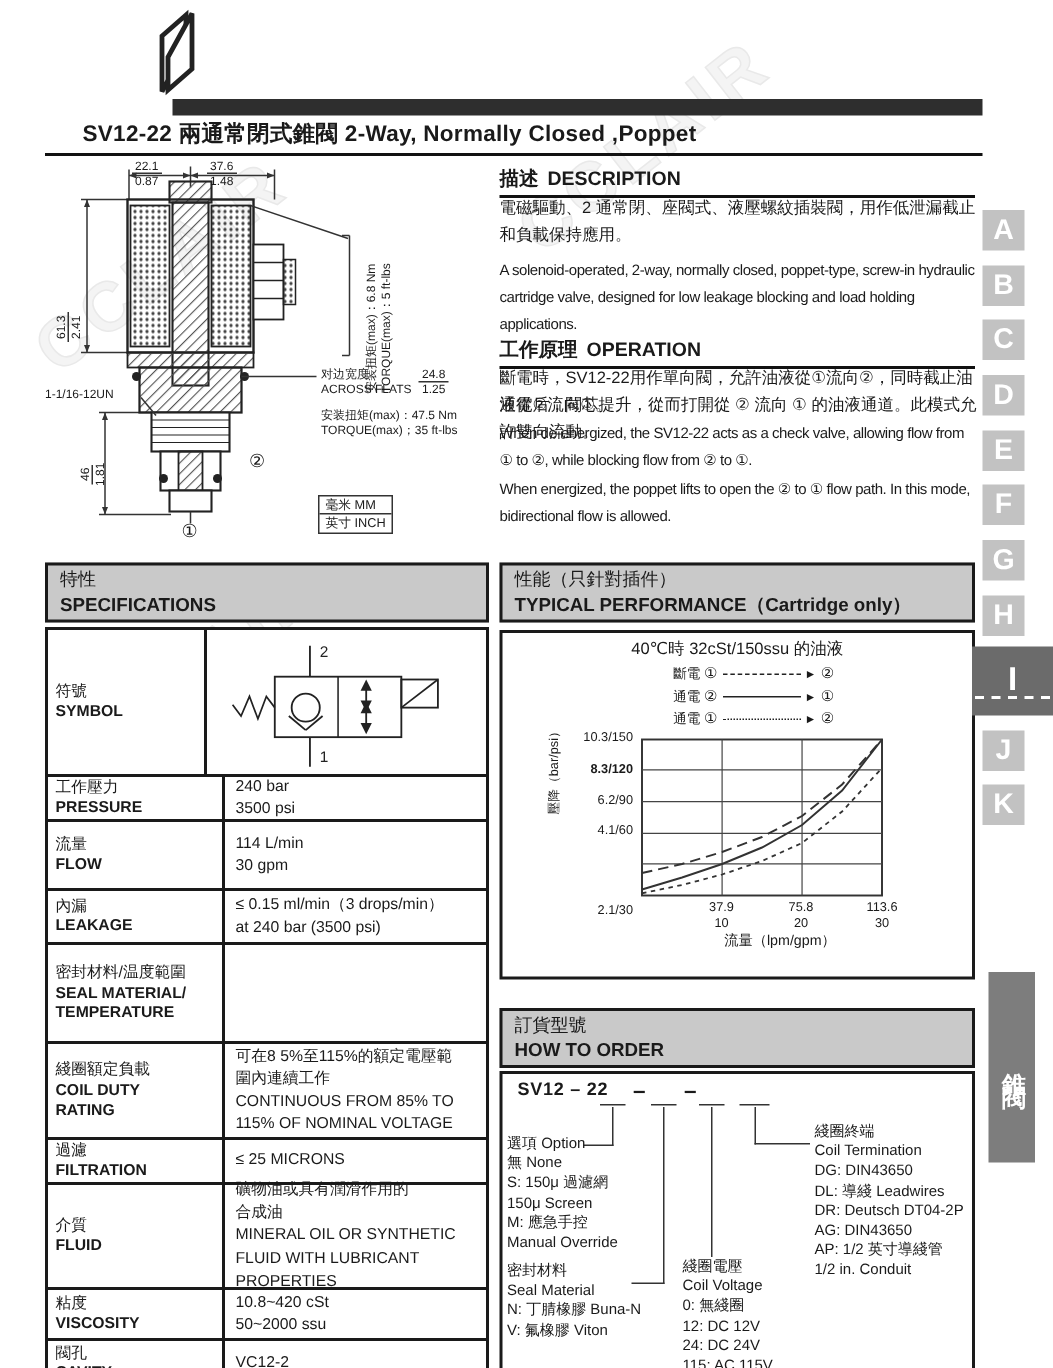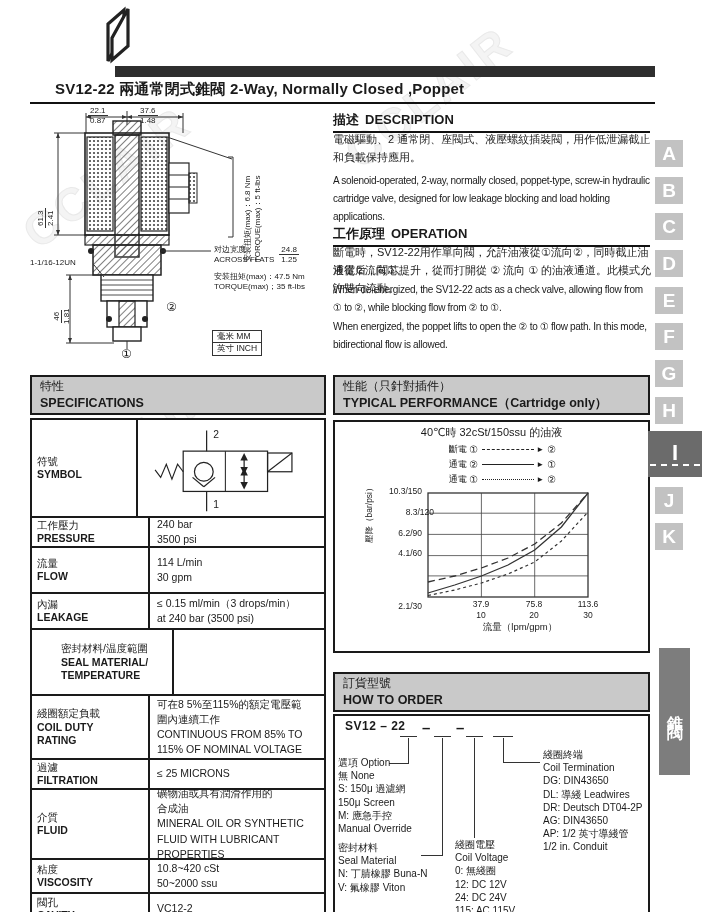--- a/index.html
+++ b/index.html
@@ -269,21 +269,21 @@
 30 gpm</div>
     </div>
     <div class="srow" style="height:36px;">
       <div class="scell-l">
           <span class="zh">內漏</span>
           <span class="en">LEAKAGE</span>
         </div>
       <div class="scell-v ml">≤ 0.15 ml/min（3 drops/min）
 at 240 bar (3500 psi)</div>
     </div>
-    <div class="srow" style="height:66px;padding-left:24px;">
+    <div class="srow" style="height:66px;">
       <div class="scell-l">
           <span class="zh">密封材料/温度範圍</span>
           <span class="en">SEAL MATERIAL/
 TEMPERATURE</span>
         </div>
     </div>
     <div class="srow" style="height:64px;">
       <div class="scell-l">
           <span class="zh">綫圈額定負載</span>
           <span class="en">COIL DUTY
@@ -361,21 +361,21 @@
     <span class="lg-arrow">►</span>
     <span class="circ">①</span>
   </div>
   <div class="legend-row z1" style="top:473px;">
     <span>通電</span>&nbsp;<span class="circ">①</span>
     <span class="lg-line lg-dotted"></span>
     <span class="lg-arrow">►</span>
     <span class="circ">②</span>
   </div>
   <div class="ytick z1" style="left:372px;top:486px;">10.3/150</div>
-  <div class="ytick z1" style="left:384px;top:507px;">8.3/120</div>
+  <div class="ytick z1" style="left:372px;top:507px;font-weight:bold;">8.3/120</div>
   <div class="ytick z1" style="left:372px;top:528px;">6.2/90</div>
   <div class="ytick z1" style="left:372px;top:548px;">4.1/60</div>
   <div class="ytick z1" style="left:372px;top:601px;">2.1/30</div>
   <div class="xtick z1" style="left:459px;top:599px;">
     <span>37.9</span><br><span>10</span>
   </div>
   <div class="xtick z1" style="left:512px;top:599px;">
     <span>75.8</span><br><span>20</span>
   </div>
   <div class="xtick z1" style="left:566px;top:599px;">

